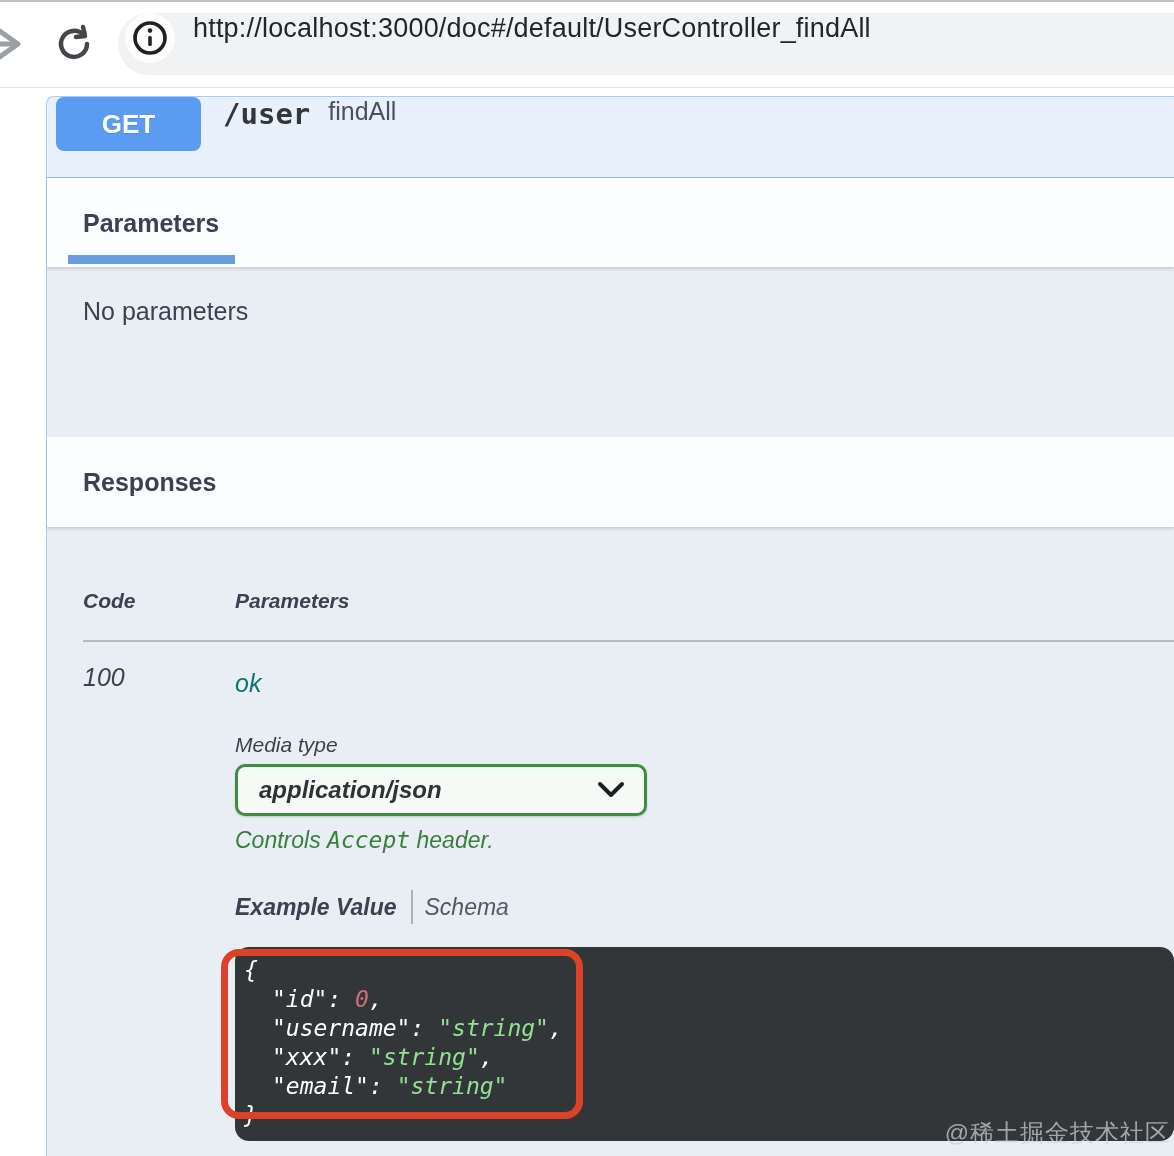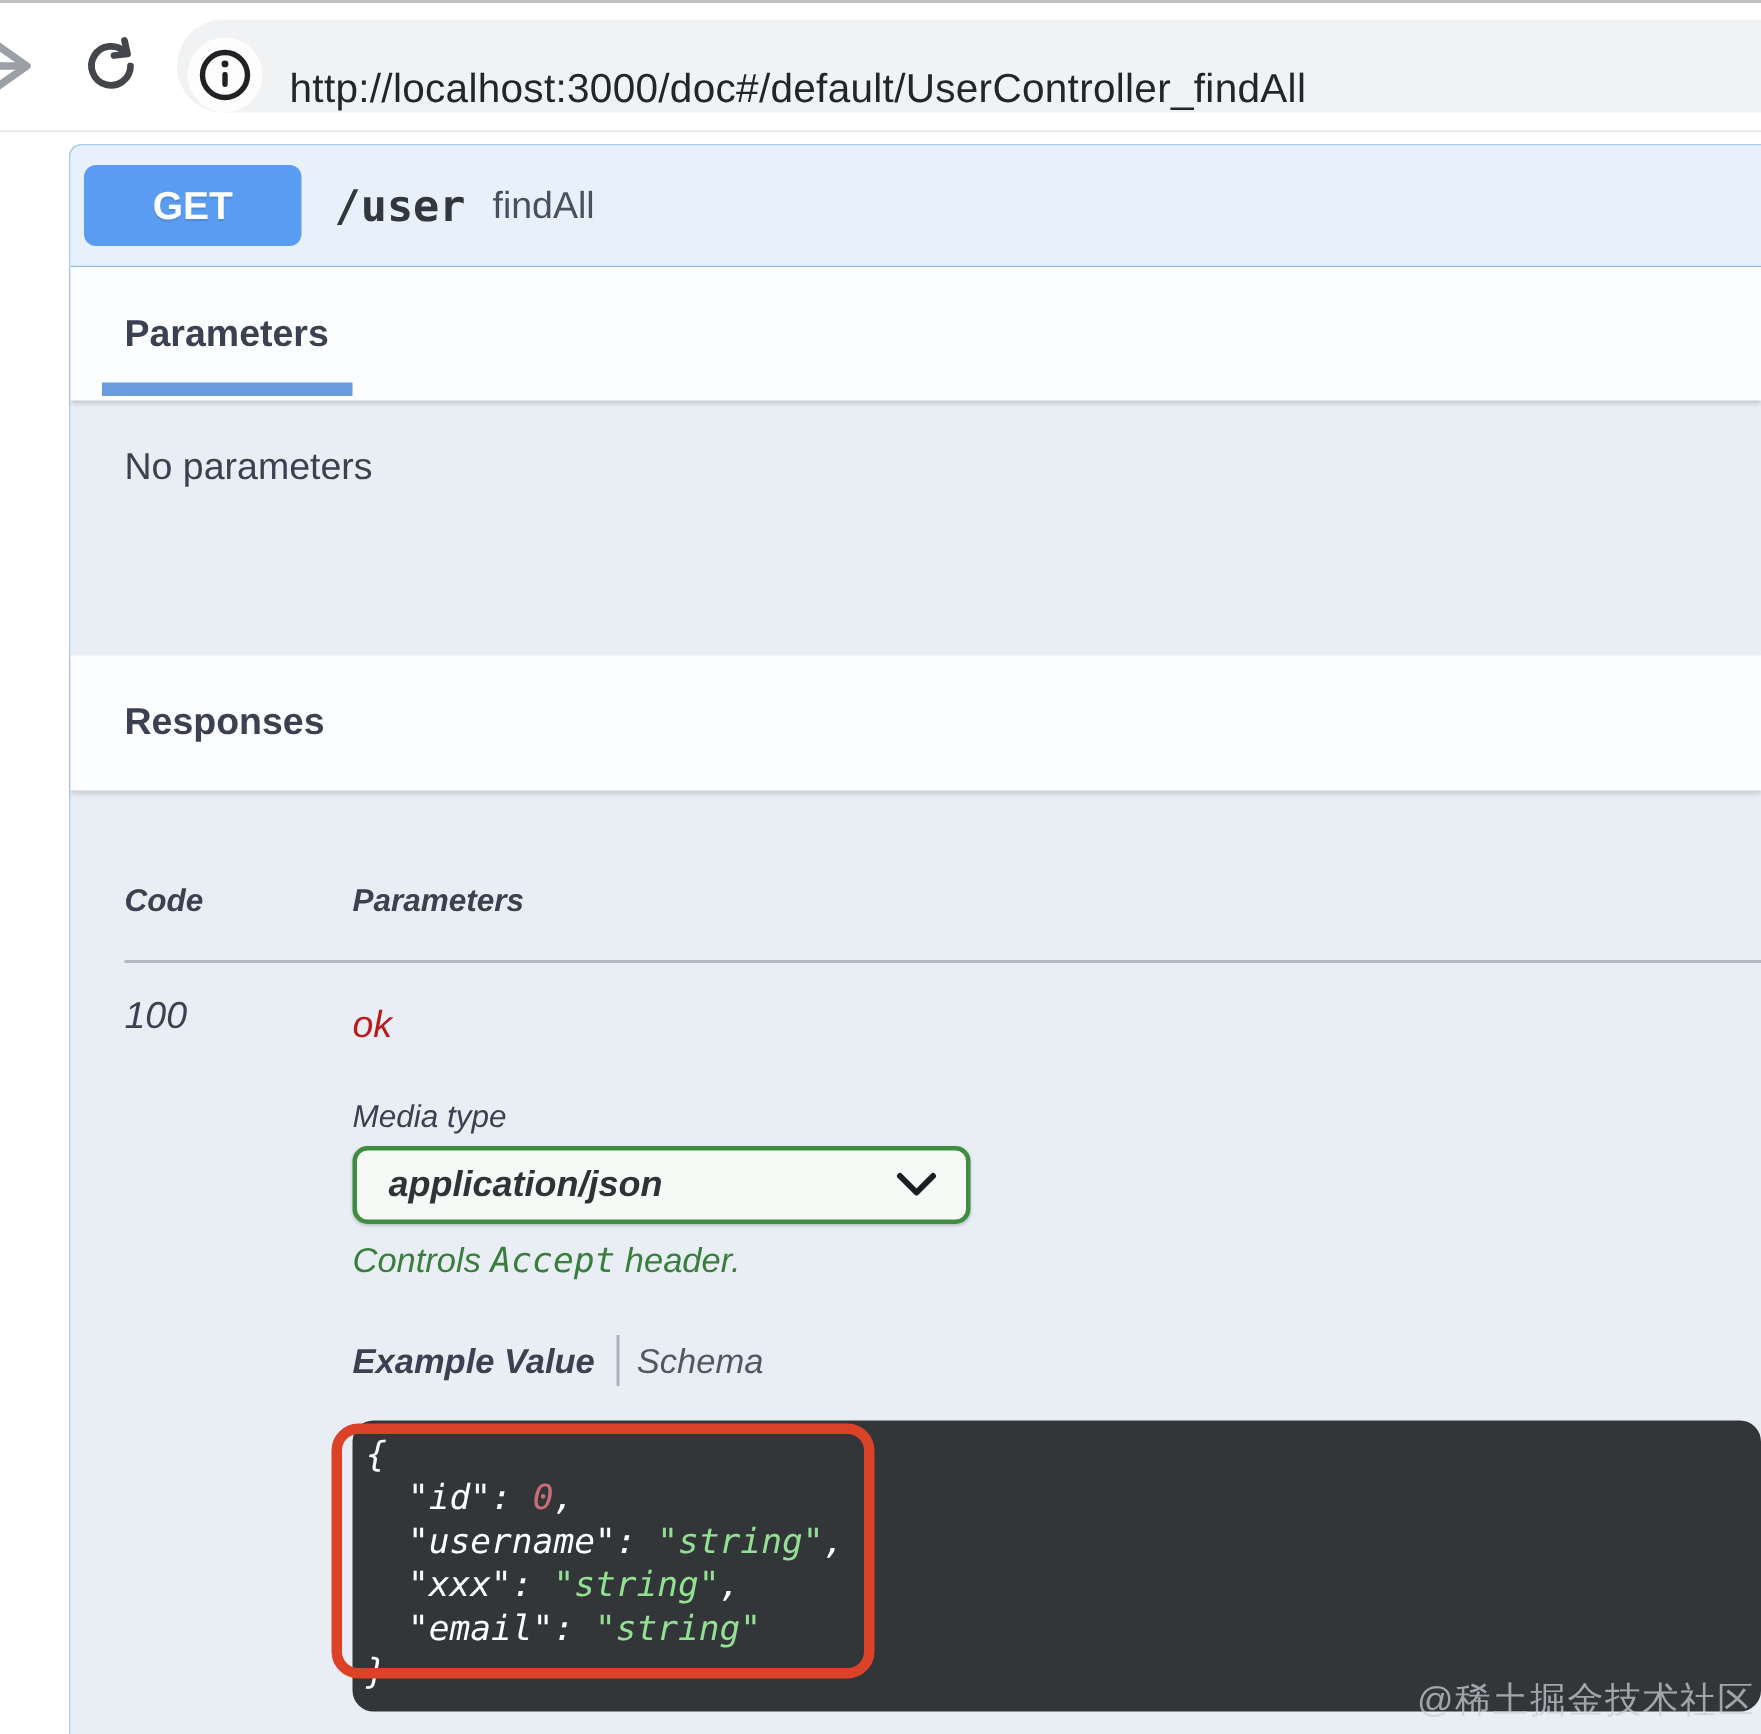--- a/index.html
+++ b/index.html
@@ -16,42 +16,42 @@
   .toolbar {
     position:absolute; left:0; top:0; width:100%; height:88px;
     background:#ffffff; border-bottom:1px solid #e2e4e7;
     display:flex; align-items:center; overflow:hidden;
   }
   .fwd-icon { margin-left:-12px; width:36px; height:44px; flex:0 0 auto; }
   .reload-btn { margin-left:28px; width:44px; height:44px; flex:0 0 auto; display:flex; align-items:center; justify-content:center; }
   .addr-bar {
     margin-left:22px; flex:1 1 auto; height:62px;
     background:#f0f2f4; border-radius:31px 0 0 31px;
-    display:flex; align-items:flex-end; min-width:0;
+    display:flex; align-items:flex-start; min-width:0;
   }
   .site-info {
     margin-left:7px; width:50px; height:50px; border-radius:50%;
     background:#fdfdfe; display:flex; align-items:center; justify-content:center; flex:0 0 auto;
   }
   .url-text {
     margin-left:18px; font-size:27px; color:#232629; letter-spacing:0.2px;
     white-space:nowrap; overflow:hidden;
   }
   
   .opblock {
     position:absolute; left:46px; top:96px; right:0; bottom:0;
     border-left:1px solid #a9ccf0; border-top:1px solid #a9ccf0;
     border-top-left-radius:8px;
     background:#e9eef5;
     display:flex; flex-direction:column;
   }
   .op-summary {
     height:81px; background:#e8f1fb; border-bottom:1px solid #93b9e0;
     border-top-left-radius:8px;
-    display:flex; align-items:center; padding-left:9px; flex:0 0 auto;
+    display:flex; align-items:flex-start; padding-left:9px; flex:0 0 auto;
   }
   .method-badge {
     width:145px; height:54px; background:#5a9cf1; border-radius:8px;
     color:#ffffff; font-weight:bold; font-size:26px;
     display:flex; align-items:center; justify-content:center;
     text-shadow:0 1px 1px rgba(0,0,0,.12);
   }
   .endpoint-path {
     margin-left:22px; font-family:"DejaVu Sans Mono", monospace;
     font-weight:bold; font-size:29px; color:#32373d;
@@ -75,21 +75,21 @@
     height:170px; background:#e9eef5; flex:0 0 auto;
     padding:30px 0 0 36px; font-size:25px; color:#3b4151;
   }
   .responses-header { height:90px; }
   .responses-body { flex:1 1 auto; background:#e9eef5; position:relative;font-style:italic; }
   .th { position:absolute; font-weight:bold; font-size:21px; color:#3b4151; }
   .th-code { left:36px; top:62px; }
   .th-desc { left:188px; top:62px; }
   .tbl-hr { position:absolute; left:36px; right:0; top:113px; border-top:2px solid #b3bac3; }
   .td-code { position:absolute; left:36px; top:136px; font-size:25px; color:#3b4151; }
-  .td-ok   { position:absolute; left:188px; top:142px; font-size:25px; color:#b91c1c; }
+  .td-ok   { position:absolute; left:188px; top:142px; font-size:25px; color:#0f766e; }
   .media-label { position:absolute; left:188px; top:206px; font-size:21px; color:#3b4151; }
   .media-select {
     position:absolute; left:188px; top:237px; width:412px; height:52px;
     background:#f6f9f5; border:3px solid #3e8e41; border-radius:10px;
     display:flex; align-items:center; padding:0 18px 0 21px;
     box-shadow:0 1px 2px rgba(0,0,0,.18);
     cursor:pointer;
   }
   .media-select .val { font-weight:bold; font-size:24px; color:#2e3338; flex:1 1 auto; }
   .accept-hint { position:absolute; left:188px; top:300px; font-size:23px; color:#3a7e3d; white-space:pre; }

